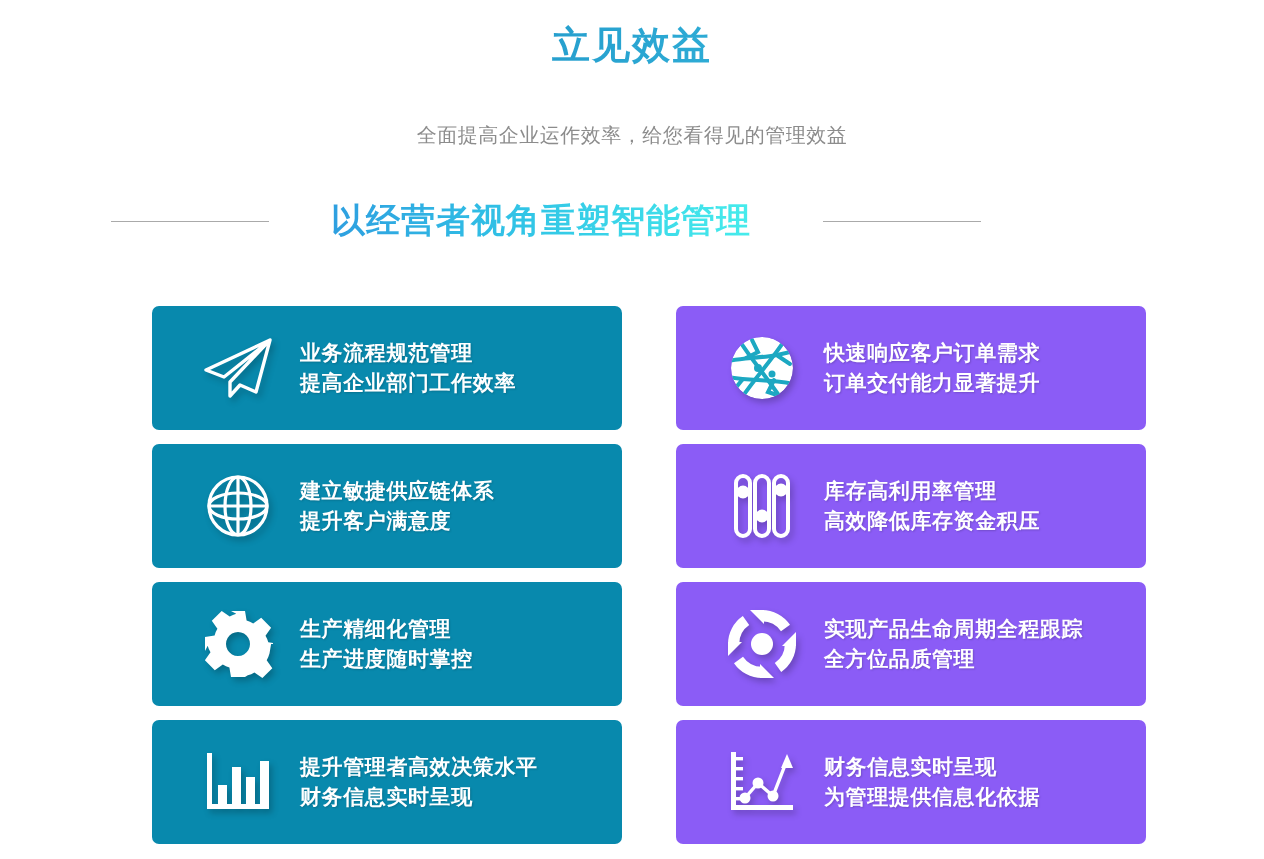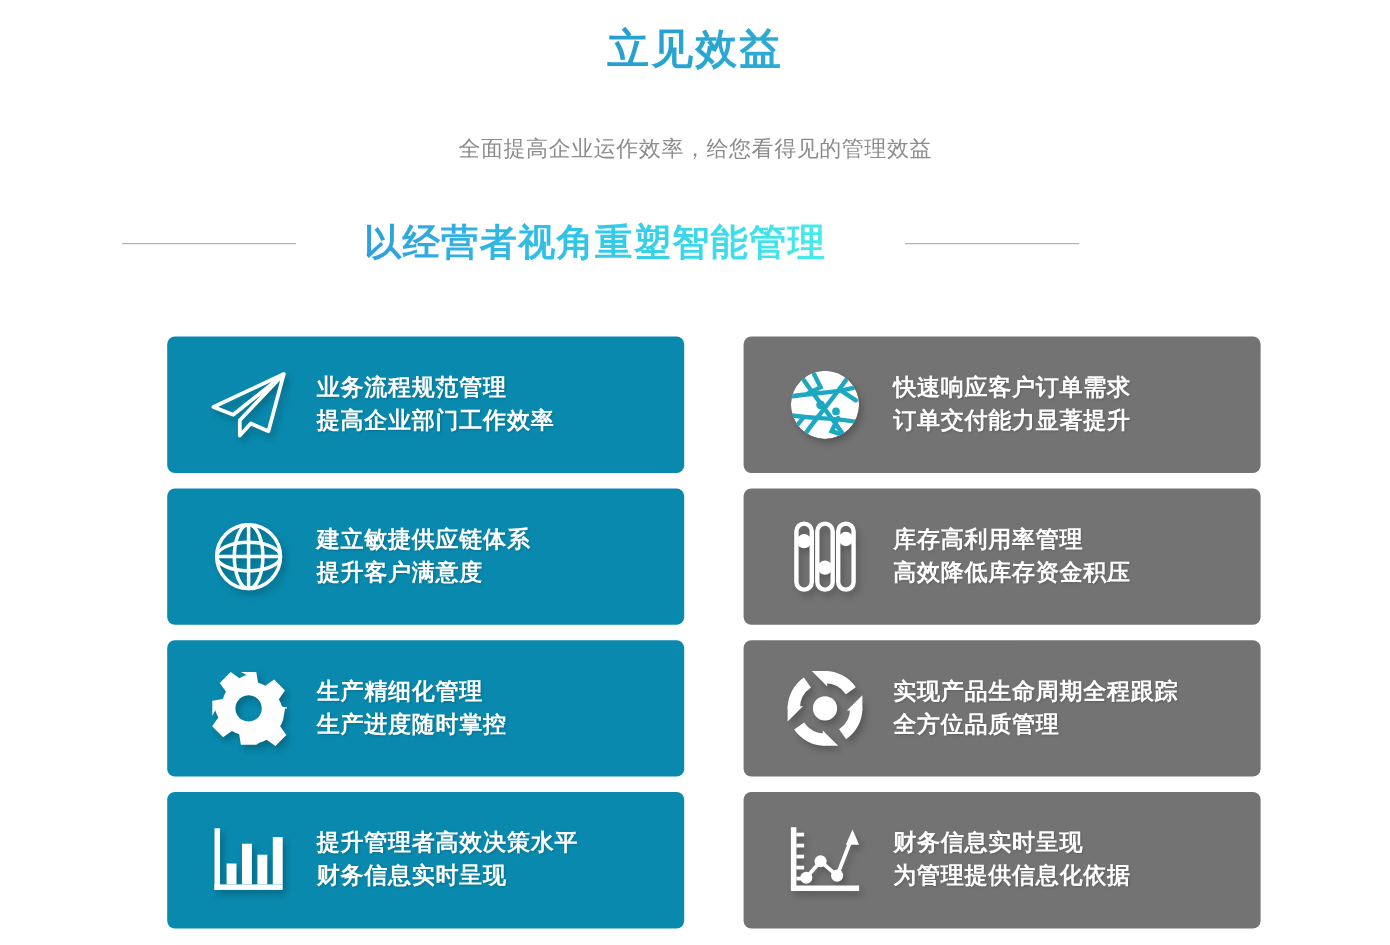--- a/index.html
+++ b/index.html
@@ -72,25 +72,25 @@
     display: grid;
     grid-template-columns: 470px 470px;
     column-gap: 54px;
     row-gap: 14px;
   }
   .card {
     height: 124px;
     border-radius: 7px;
     display: flex;
     align-items: center;
-    padding-left: 26px;
+    padding-left: 38px;
     overflow: hidden;
   }
   .card.dark  { background: #0889ad; }
-  .card.light { background: #737373; }
+  .card.light { background: #8b5cf6; }
 
   .card-icon {
     flex: 0 0 auto;
     width: 96px;
     height: 78px;
     display: flex;
     align-items: center;
     justify-content: center;
     margin-right: 14px;
   }

